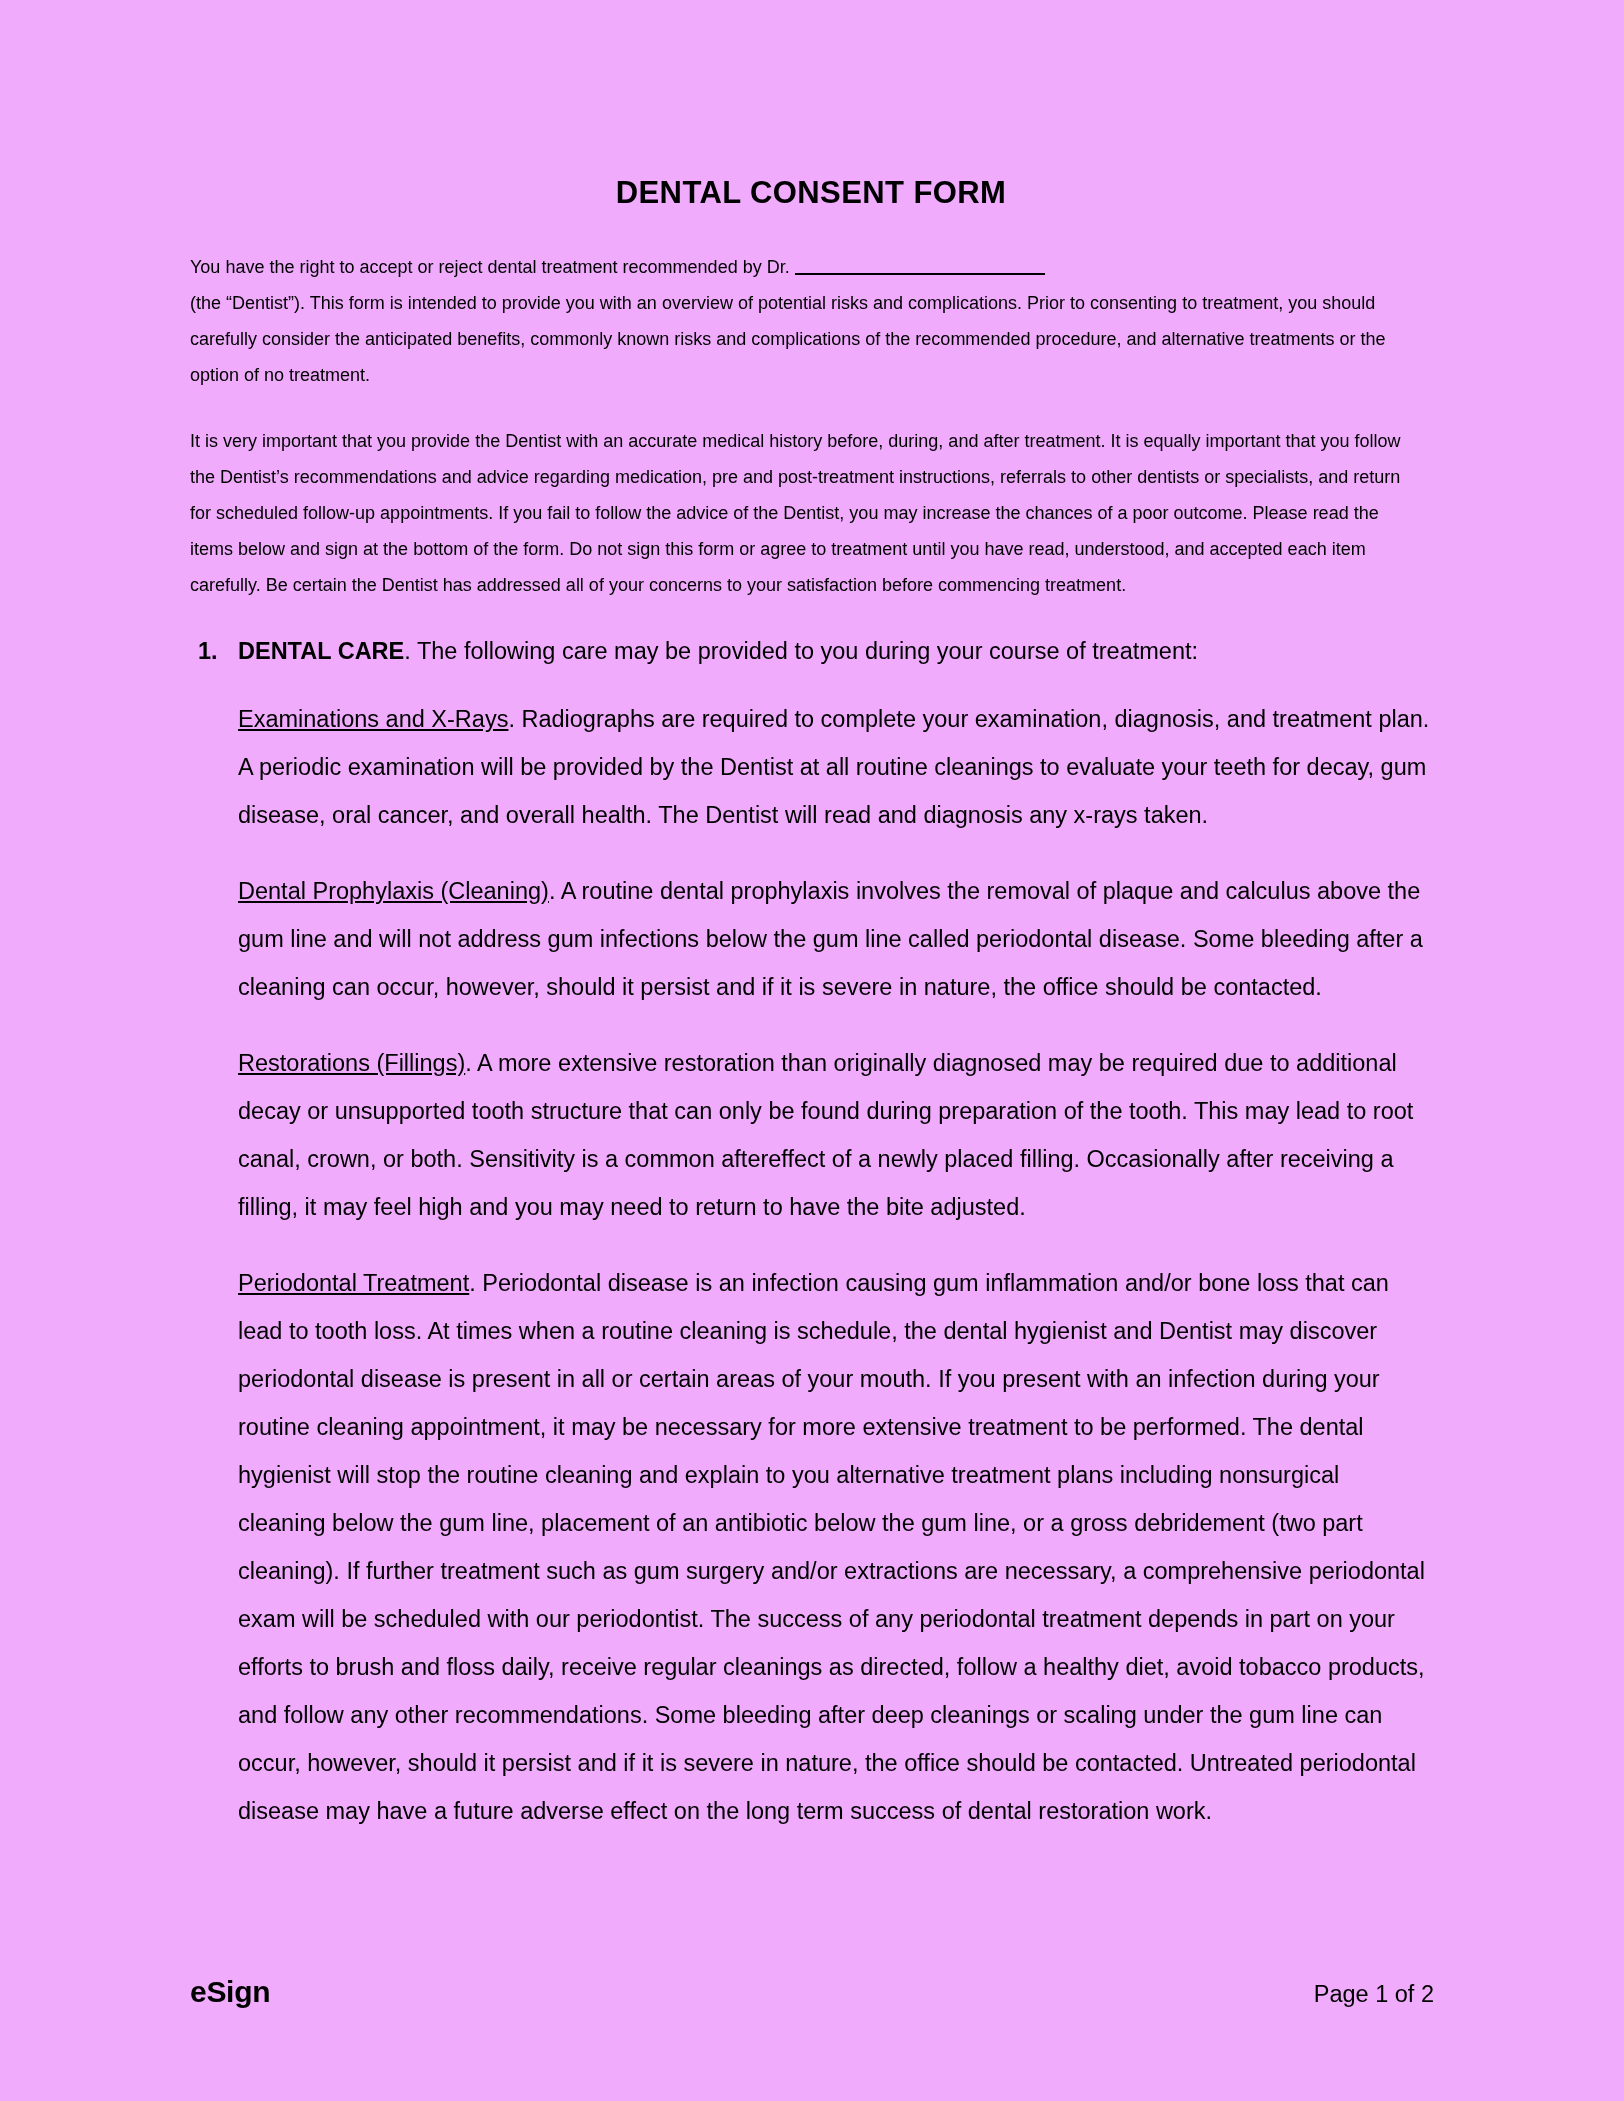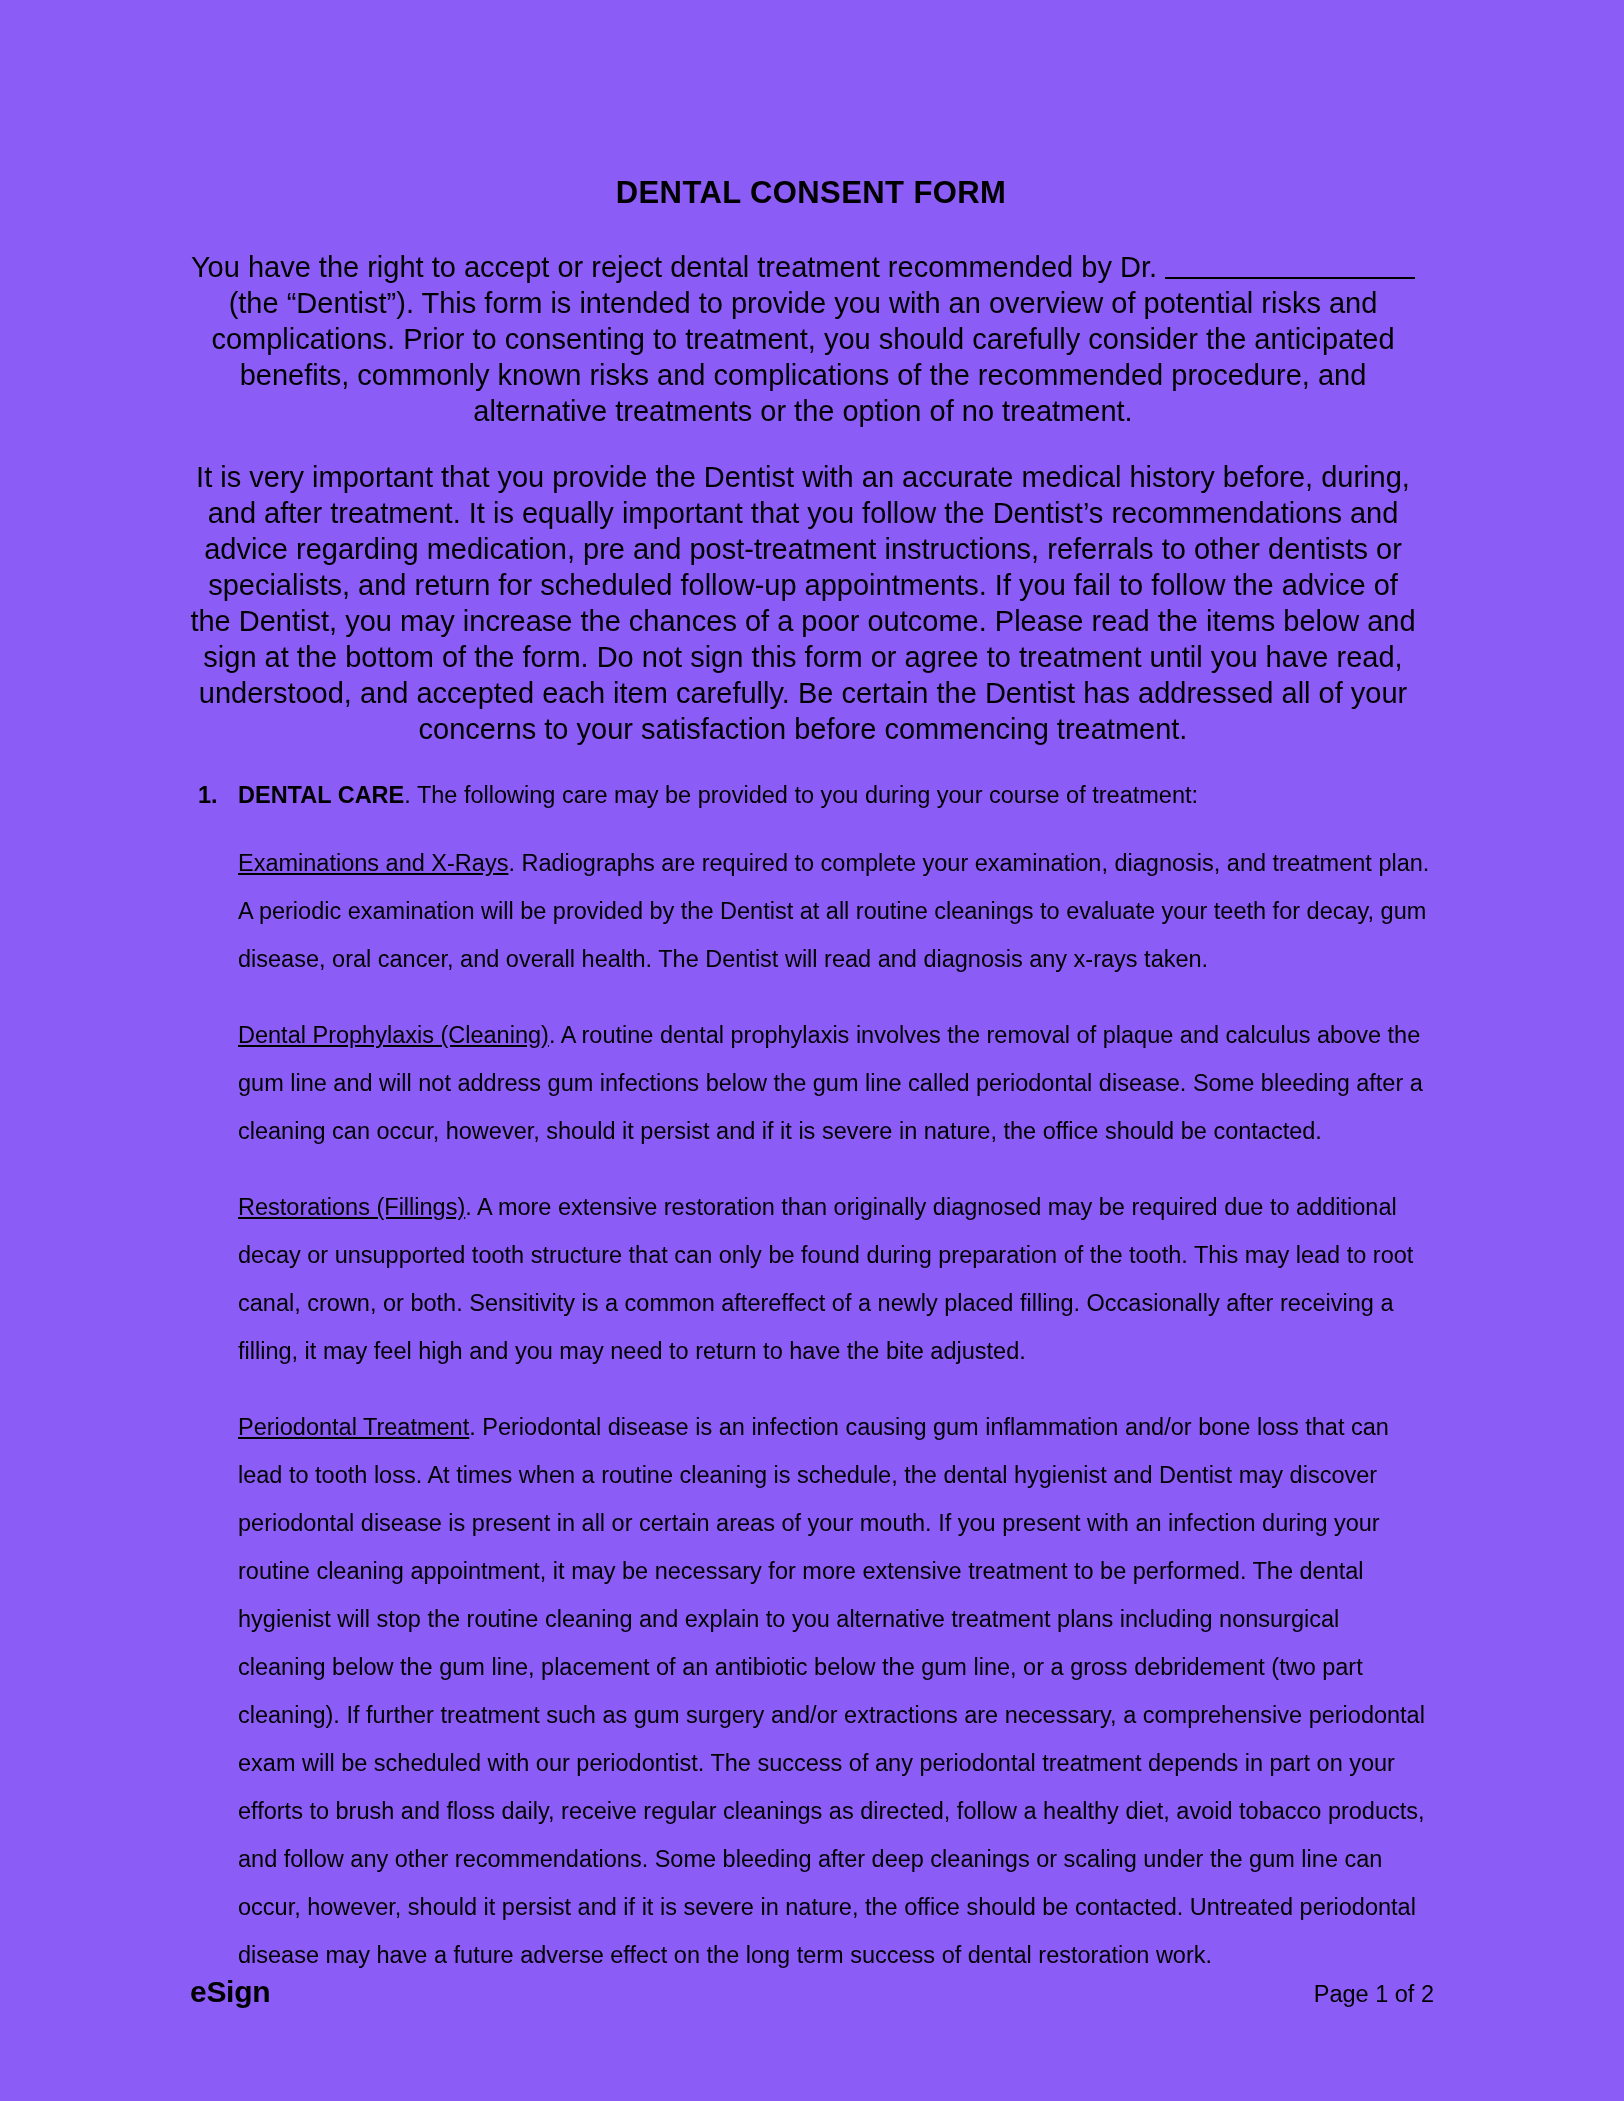--- a/index.html
+++ b/index.html
@@ -9,43 +9,43 @@
   }
   body {
     font-family: "Liberation Sans", sans-serif;
     color: #000000;
   }
   .page {
     position: relative;
     width: 1624px;
     height: 2101px;
     margin: 0 auto;
-    background: #8b5cf6;
+    background: #f0abfc;
     box-sizing: border-box;
     padding: 16px;
     overflow: hidden;
   }
   .content {
     position: absolute;
     left: 190px;
     top: 175px;
     width: 1242px;
   }
   .doc-title {
     text-align: center;
     font-size: 31px;
     font-weight: bold;
     letter-spacing: 0.4px;
     margin: 0 0 38px 0;
   }
   p.para {
-    font-size: 29px;
+    font-size: 18px;
     line-height: 36px;
     margin: 0 16px 30px 0;
-    text-align: center;
+    text-align: left;
   }
   .blank-line {
     display: inline-block;
     width: 250px;
     border-bottom: 2px solid #000;
     vertical-align: baseline;
     height: 20px;
     margin-bottom: -2px;
   }
   .numbered {

